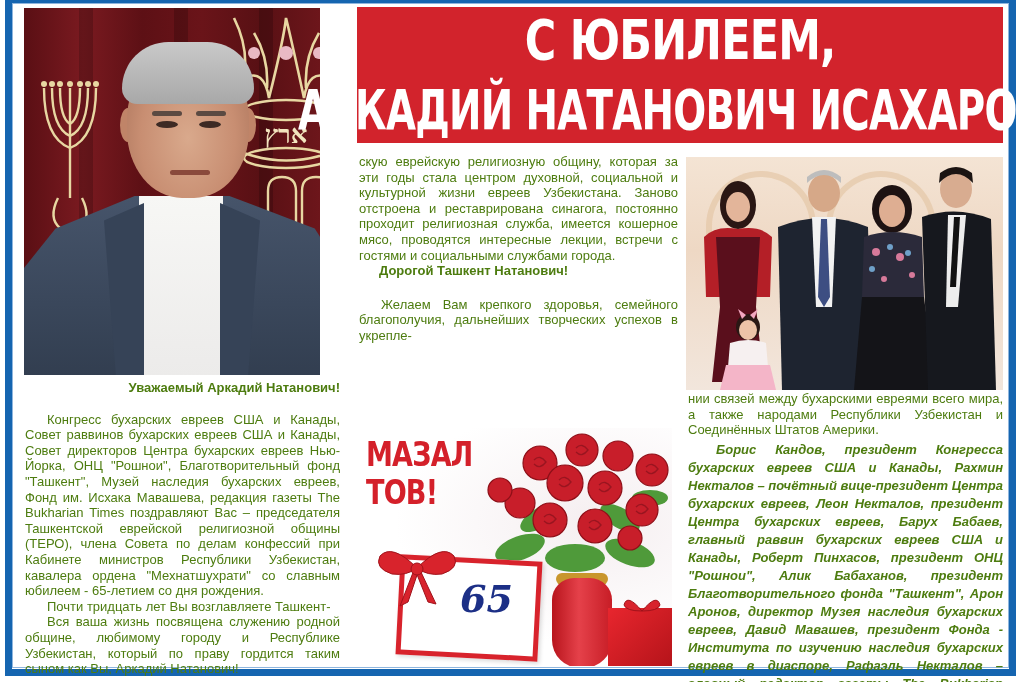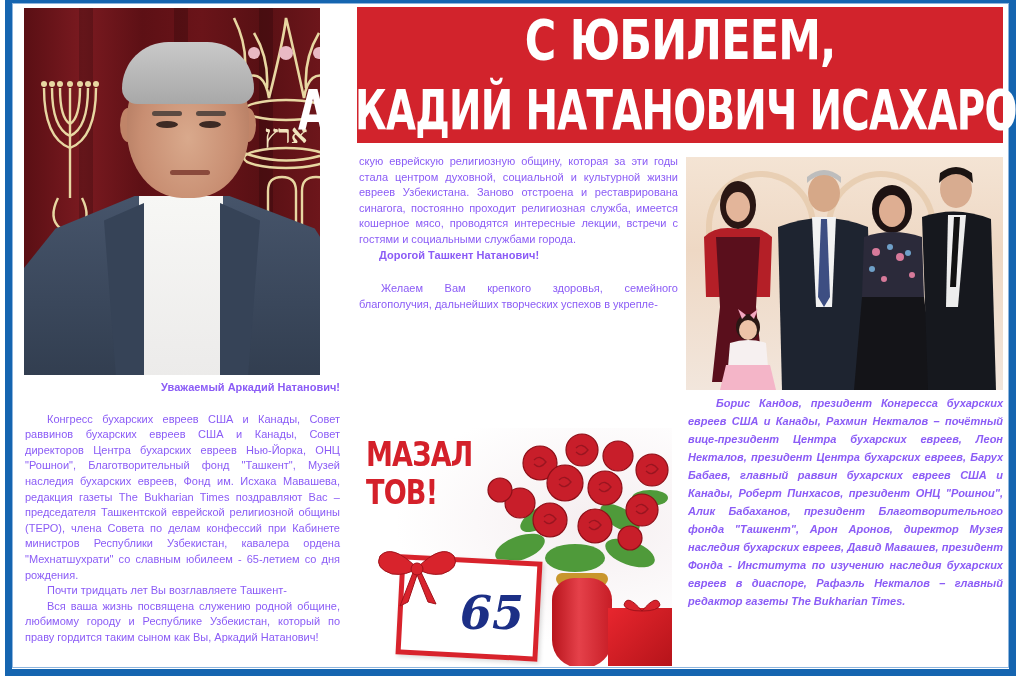--- a/index.html
+++ b/index.html
@@ -61,21 +61,21 @@
     display: flex; flex-direction: column; justify-content: center; align-items: center; gap: 12px;
   }
   .headline .line {
     display: block; font-family: "DejaVu Sans", "Liberation Sans", sans-serif; font-weight: 900;
     font-size: 55px; line-height: 58px; letter-spacing: -1px;
     transform: scaleX(0.78); white-space: nowrap; transform-origin: center;
   }
   .headline .line2 { font-size: 55px; transform: scaleX(0.705); }
 
   
-  .col { position: absolute; font-size: 11px; line-height: 15.6px; text-align: justify; color: #8b5cf6; }
+  .col { position: absolute; font-size: 13px; line-height: 15.6px; text-align: justify; color: #4d7c0f; }
   .col p { text-indent: 22px; margin: 0; }
   .col .salutation { font-weight: bold; text-align: right; text-indent: 0; margin-bottom: 16px; }
 
   .col-left { left: 25px; top: 380px; width: 315px; }
   .col-mid { left: 359px; top: 154px; width: 319px; }
   .col-right { left: 688px; top: 391px; width: 315px; }
   .col-mid .dear { font-weight: bold; text-indent: 20px; margin-bottom: 18px; }
   .col-right .signers { font-weight: bold; font-style: italic; text-indent: 28px; margin-top: 3px; line-height: 18px; }
 
   
@@ -94,21 +94,21 @@
     position: absolute; left: 6px; top: 8px; color: #d4202a; font-weight: 900;
     font-family: "DejaVu Sans", sans-serif; font-size: 33px; line-height: 38px; letter-spacing: -1px;
     transform: scaleX(0.82); transform-origin: left top;
   }
   .mazal .card {
     position: absolute; left: 38px; top: 130px; width: 142px; height: 100px;
     background: #fff; border: 5px solid #d8232c; transform: rotate(3deg);
     box-shadow: 2px 2px 4px rgba(0,0,0,0.15);
   }
   .mazal .card-num {
-    position: absolute; left: 100px; top: 158px; color: #1c2f86; font-size: 46px; font-weight: bold;
+    position: absolute; left: 100px; top: 148px; color: #1c2f86; font-size: 38px; font-weight: bold;
     font-family: "DejaVu Serif", serif; font-style: italic;
   }
   .mazal .bow { position: absolute; left: 12px; top: 110px; width: 90px; height: 70px; }
   .mazal .vase {
     position: absolute; left: 192px; top: 150px; width: 60px; height: 90px;
     background: linear-gradient(90deg, #b8141c 0%, #e5414a 45%, #c71d26 100%);
     border-radius: 22px 22px 28px 28px;
   }
   .mazal .vase-band { position: absolute; left: 196px; top: 145px; width: 52px; height: 12px; background: #c9962d; border-radius: 6px; }
   .mazal .gift { position: absolute; left: 248px; top: 180px; width: 64px; height: 58px; background: linear-gradient(135deg,#e8262e,#b5141a); }
@@ -297,14 +297,15 @@
 
     <ellipse cx="270" cy="32" rx="16" ry="19" fill="#d8ac90"></ellipse>
     <path d="M253 26 Q270 8 287 26 L286 16 Q270 4 254 16Z" fill="#1b1412"></path>
     <path d="M236 60 Q270 48 305 62 L310 233 L242 233Z" fill="#16181e"></path>
     <path d="M262 58 L280 58 L272 150 L260 150Z" fill="#ededed"></path>
     <path d="M268 60 L274 60 L270 130 L264 130Z" fill="#101010"></path>
   </svg>
 </div>
 
 <div class="col col-right">
+  <p style="text-indent:0">нии связей между бухарскими евреями всего мира, а также народами Республики Узбекистан и Соединённых Штатов Америки.</p>
   <p class="signers">Борис Кандов, президент Конгресса бухарских евреев США и Канады, Рахмин Некталов – почётный вице-президент Центра бухарских евреев, Леон Некталов, президент Центра бухарских евреев, Барух Бабаев, главный раввин бухарских евреев США и Канады, Роберт Пинхасов, президент ОНЦ "Рошнои", Алик Бабаханов, президент  Благотворительного фонда "Ташкент", Арон Аронов, директор Музея наследия бухарских евреев, Давид Мавашев, президент Фонда - Института по изучению наследия бухарских евреев в диаспоре, Рафаэль Некталов – главный редактор газеты The Bukharian Times.</p>
 </div>
 
 </body></html>

